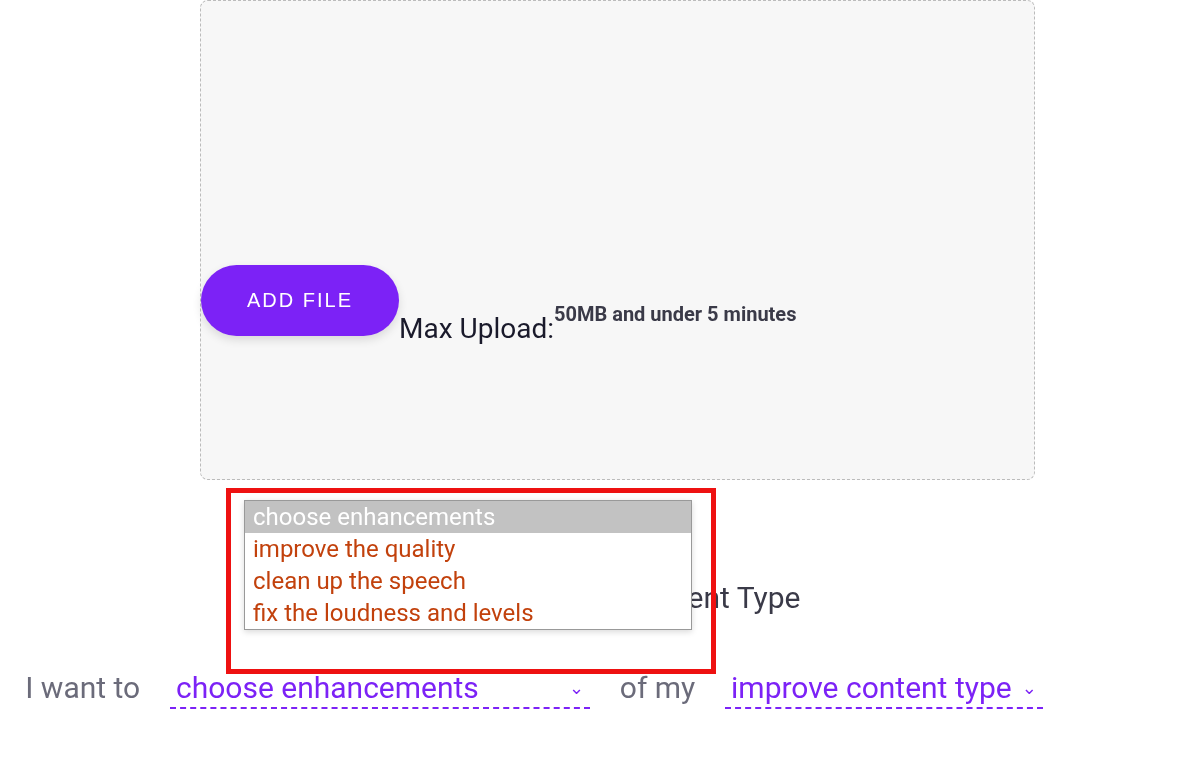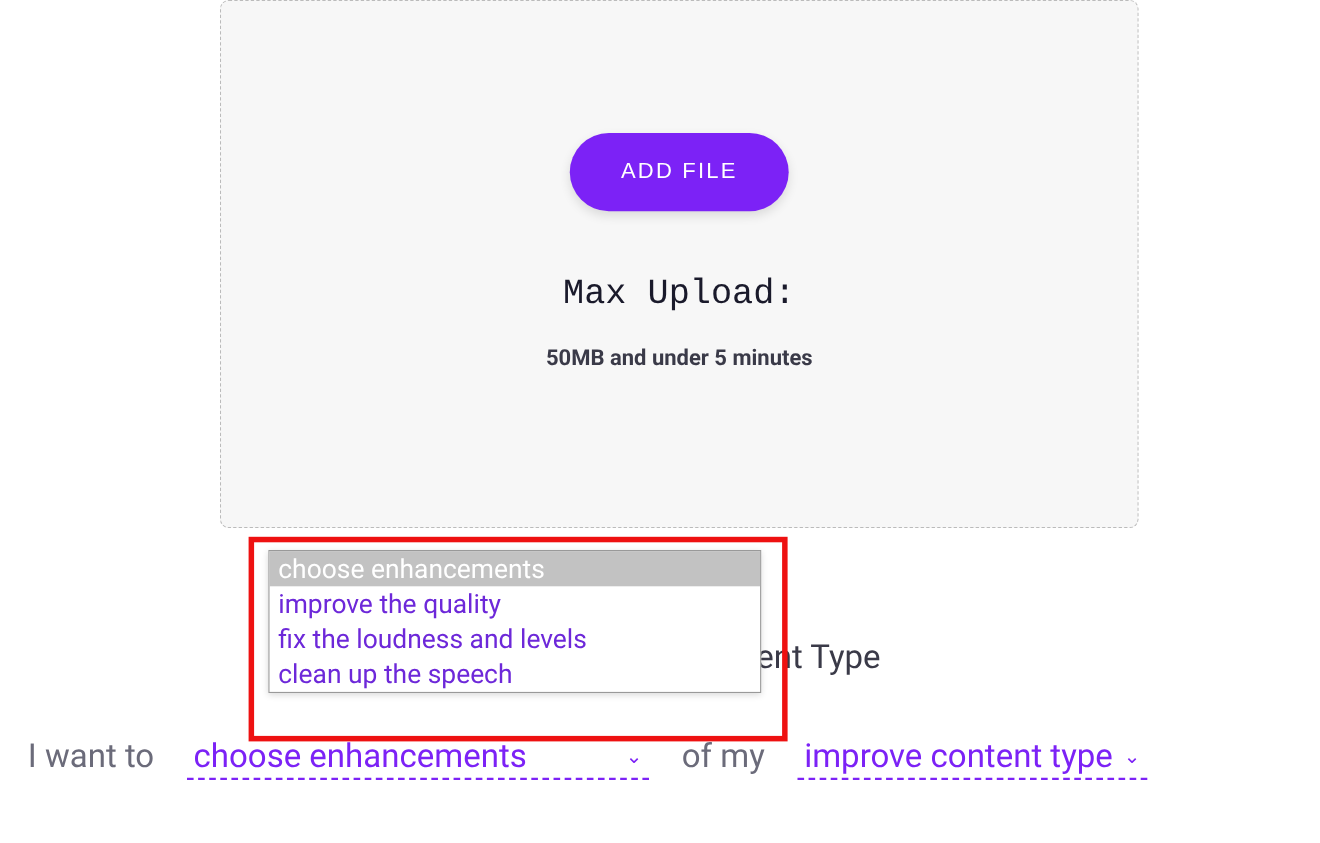--- a/index.html
+++ b/index.html
@@ -14,41 +14,40 @@
   .upload-zone {
     position: absolute;
     left: 200px;
     top: 0px;
     width: 835px;
     height: 480px;
     border: 1px dashed #bbb;
     border-radius: 8px;
     background: #f7f7f7;
     display: flex;
-    flex-direction: column;
+    flex-direction: row;
     align-items: center;
     padding-top: 120px;
   }
   .add-file-btn {
     background: #7c22f6;
     color: #fff;
     border: none;
     border-radius: 999px;
     padding: 24px 46px;
     font-size: 20px;
     letter-spacing: 2px;
     cursor: pointer;
     box-shadow: 0 4px 10px rgba(0,0,0,0.12);
   }
   .max-upload-heading {
     margin-top: 56px;
-    font-size: 32px;
+    font-size: 28px;
     color: #1a1a2b;
     font-weight: 400;
-    font-family: Liberation Mono, monospace;
   }
   .max-upload-sub {
     margin-top: 28px;
     font-size: 20px;
     color: #3a3a48;
     font-weight: bold;
   }
   .section-heading-row {
     position: absolute;
     top: 580px;
@@ -91,21 +90,21 @@
     top: 500px;
     width: 448px;
     background: #fff;
     border: 1px solid #999;
     box-shadow: 0 2px 6px rgba(0,0,0,0.15);
     z-index: 10;
   }
   .dropdown-popup .opt {
     font-size: 24px;
     padding: 2px 8px;
-    color: #6d28d9;
+    color: #c2410c;
     cursor: pointer;
     text-align: left;
   }
   .dropdown-popup .opt.selected {
     background: #c2c2c2;
     color: #fff;
   }
   .highlight-frame {
     position: absolute;
     left: 226px;
@@ -142,17 +141,17 @@
   <span>&nbsp;&nbsp;</span>
   <span class="dropdown-inline">
     <span>improve content type</span>
     <span class="chev">⌄</span>
   </span>
 </div>
 
 <div class="dropdown-popup">
   <div class="opt selected">choose enhancements</div>
   <div class="opt">improve the quality</div>
+  <div class="opt">clean up the speech</div>
   <div class="opt">fix the loudness and levels</div>
-  <div class="opt">clean up the speech</div>
 </div>
 
 <div class="highlight-frame"></div>
 
 </body></html>

